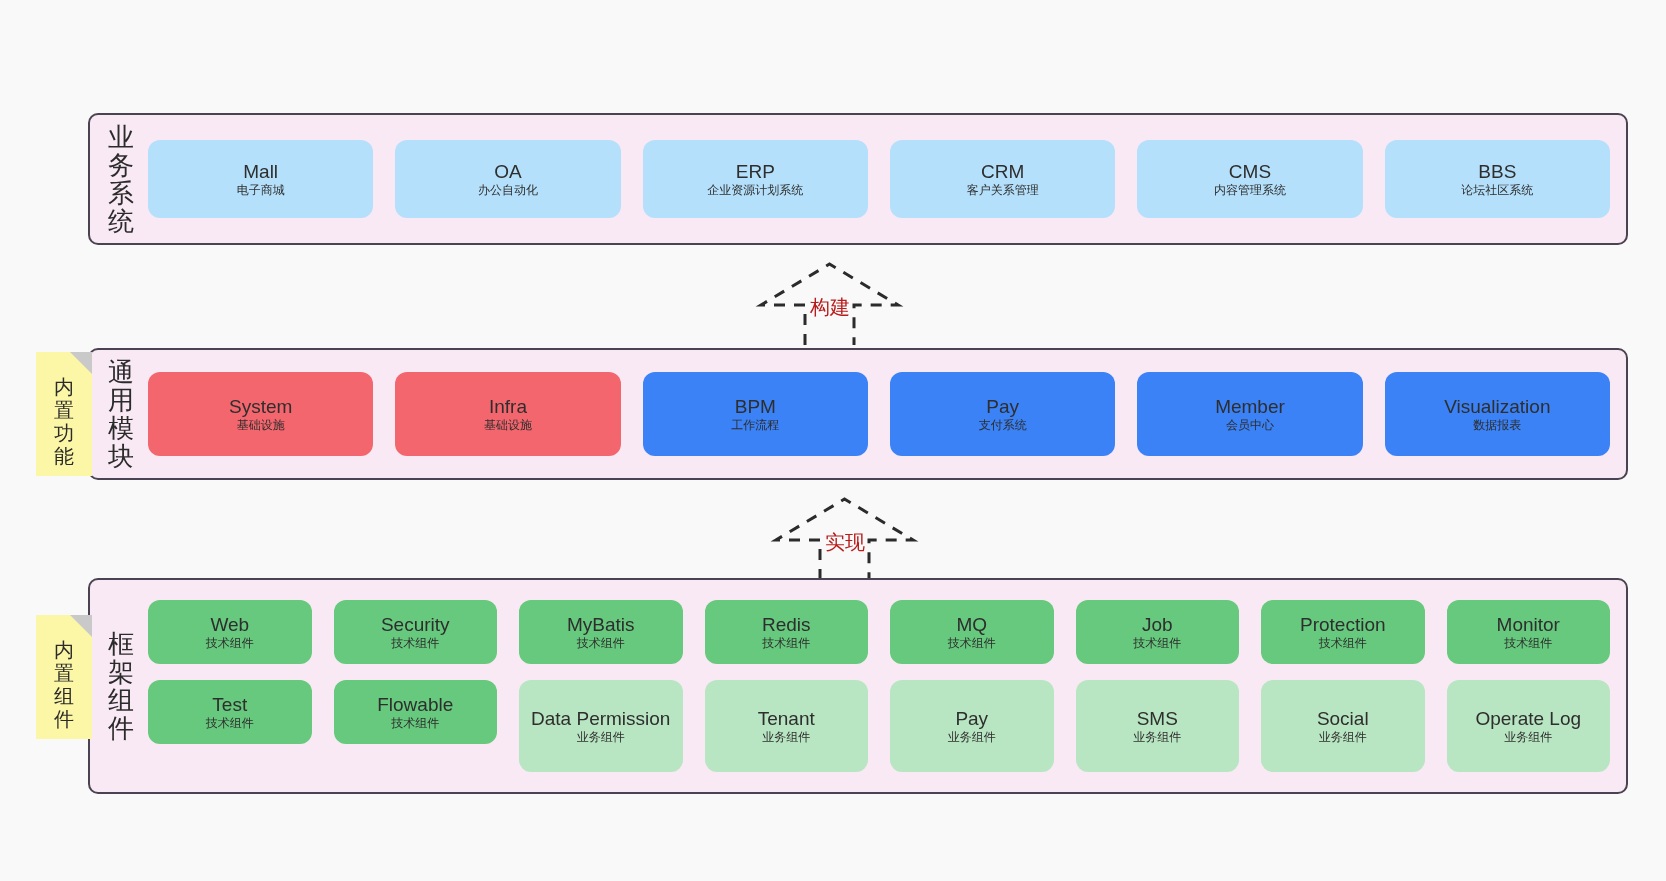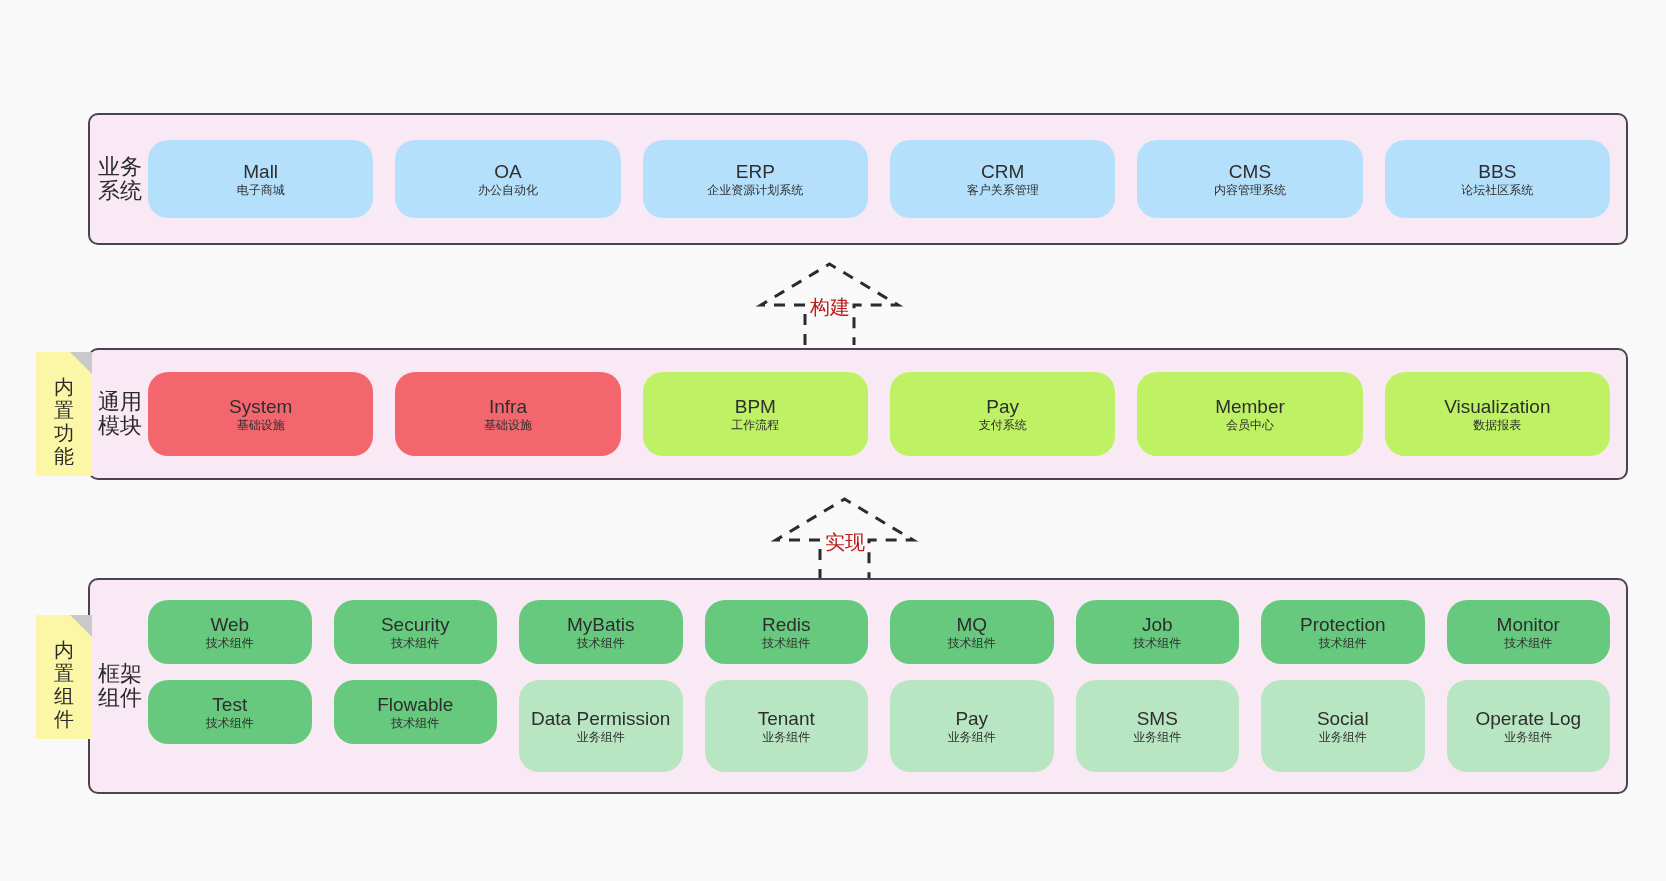--- a/index.html
+++ b/index.html
@@ -23,24 +23,24 @@
     background: #f9e9f4;
     border: 2px solid #4a4352;
     border-radius: 10px;
     display: flex;
     align-items: center;
   }
   .layer-title {
     width: 46px;
     flex: 0 0 46px;
     margin-left: 8px;
-    font-size: 22px;
+    font-size: 26px;
     line-height: 1.08;
     color: #2b2b2b;
-    text-align: left;
+    text-align: center;
     letter-spacing: 0px;
     word-break: break-all;
     white-space: normal;
   }
   .layer-body {
     flex: 1 1 auto;
     display: flex;
     flex-direction: column;
     justify-content: center;
     height: 100%;
@@ -52,35 +52,35 @@
     gap: 22px;
     justify-content: flex-start;
   }
   .row + .row { margin-top: 16px; }
 
   
   .card {
     flex: 1 1 0;
     min-width: 0;
     box-sizing: border-box;
-    border-radius: 20px;
+    border-radius: 12px;
     display: flex;
     flex-direction: column;
     align-items: center;
     justify-content: center;
     text-align: center;
     font-size: 19px;
     line-height: 1.25;
     color: #2e2e2e;
     padding: 4px 6px;
   }
   .card .sub { font-size: 12px; }
   .card.blue  { background: #b5e0fb; height: 78px; }
   .card.red   { background: #f4666e; height: 84px; }
-  .card.pink  { background: #bef264; height: 84px; }
+  .card.pink  { background: #3b82f6; height: 84px; }
   .card.green { background: #66c97d; height: 64px; }
   .card.lgreen{ background: #b9e6c2; height: 92px; }
 
   
   .arrow { position: absolute; }
   .arrow svg { display: block; overflow: visible; }
   .arrow-label {
     position: absolute;
     font-size: 20px;
     color: #b91c1c;

